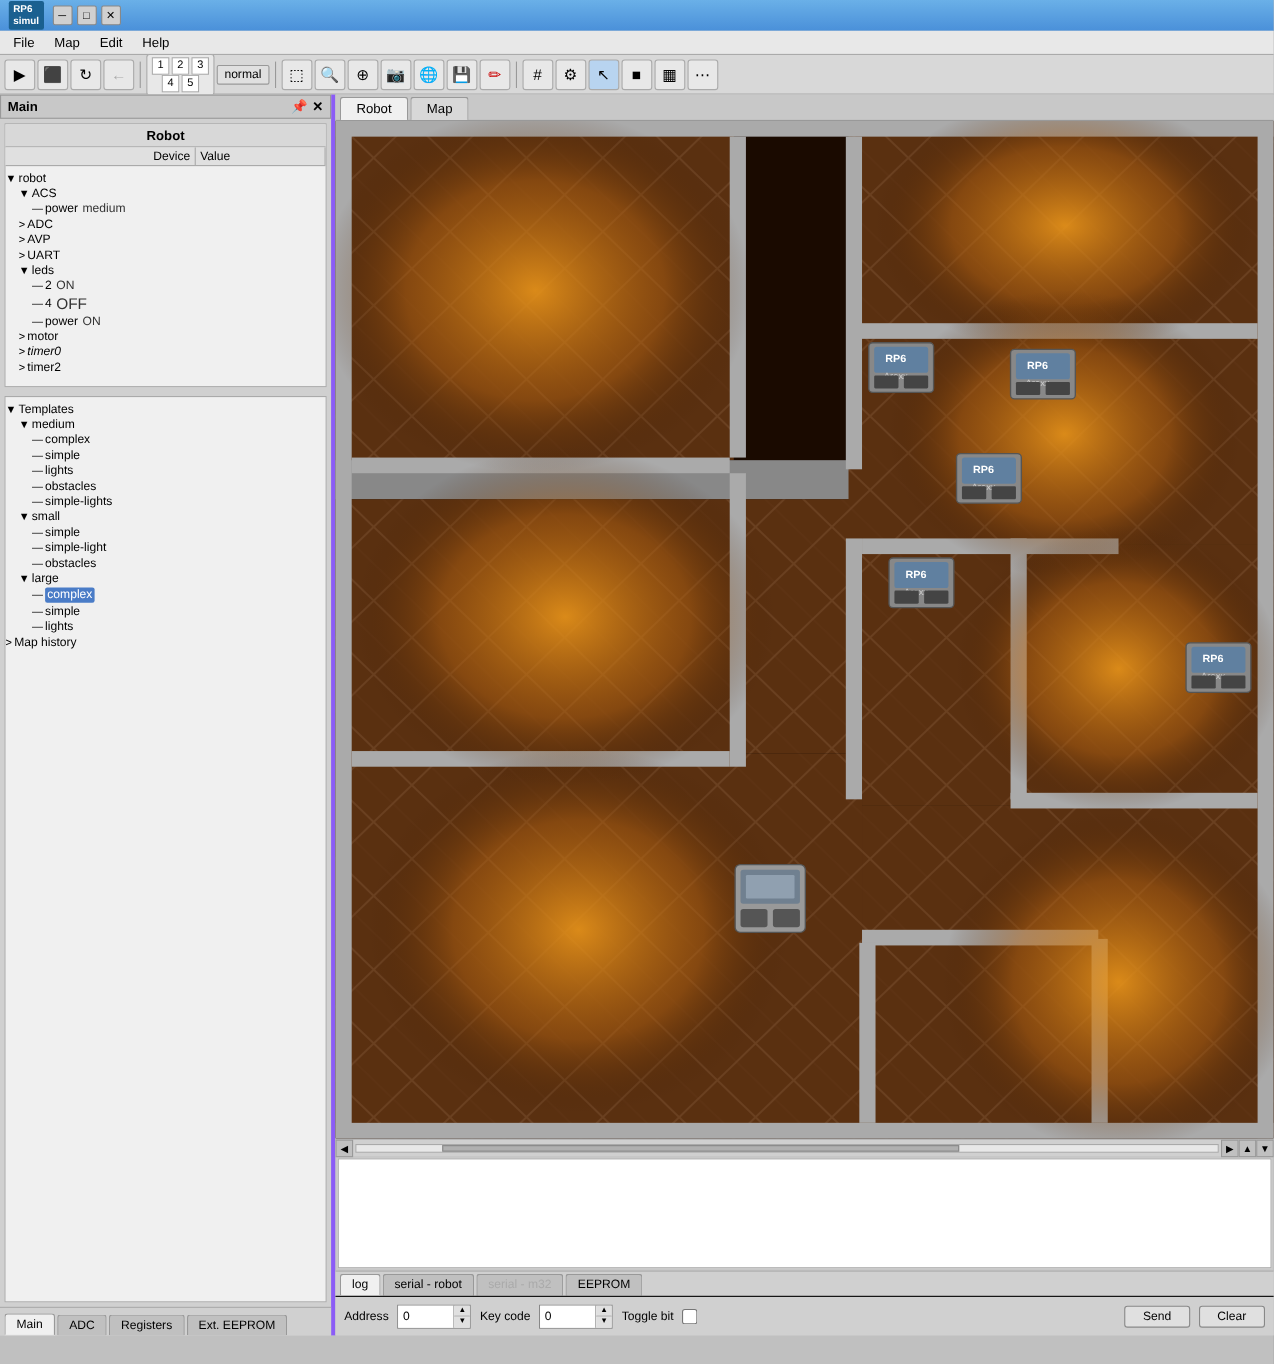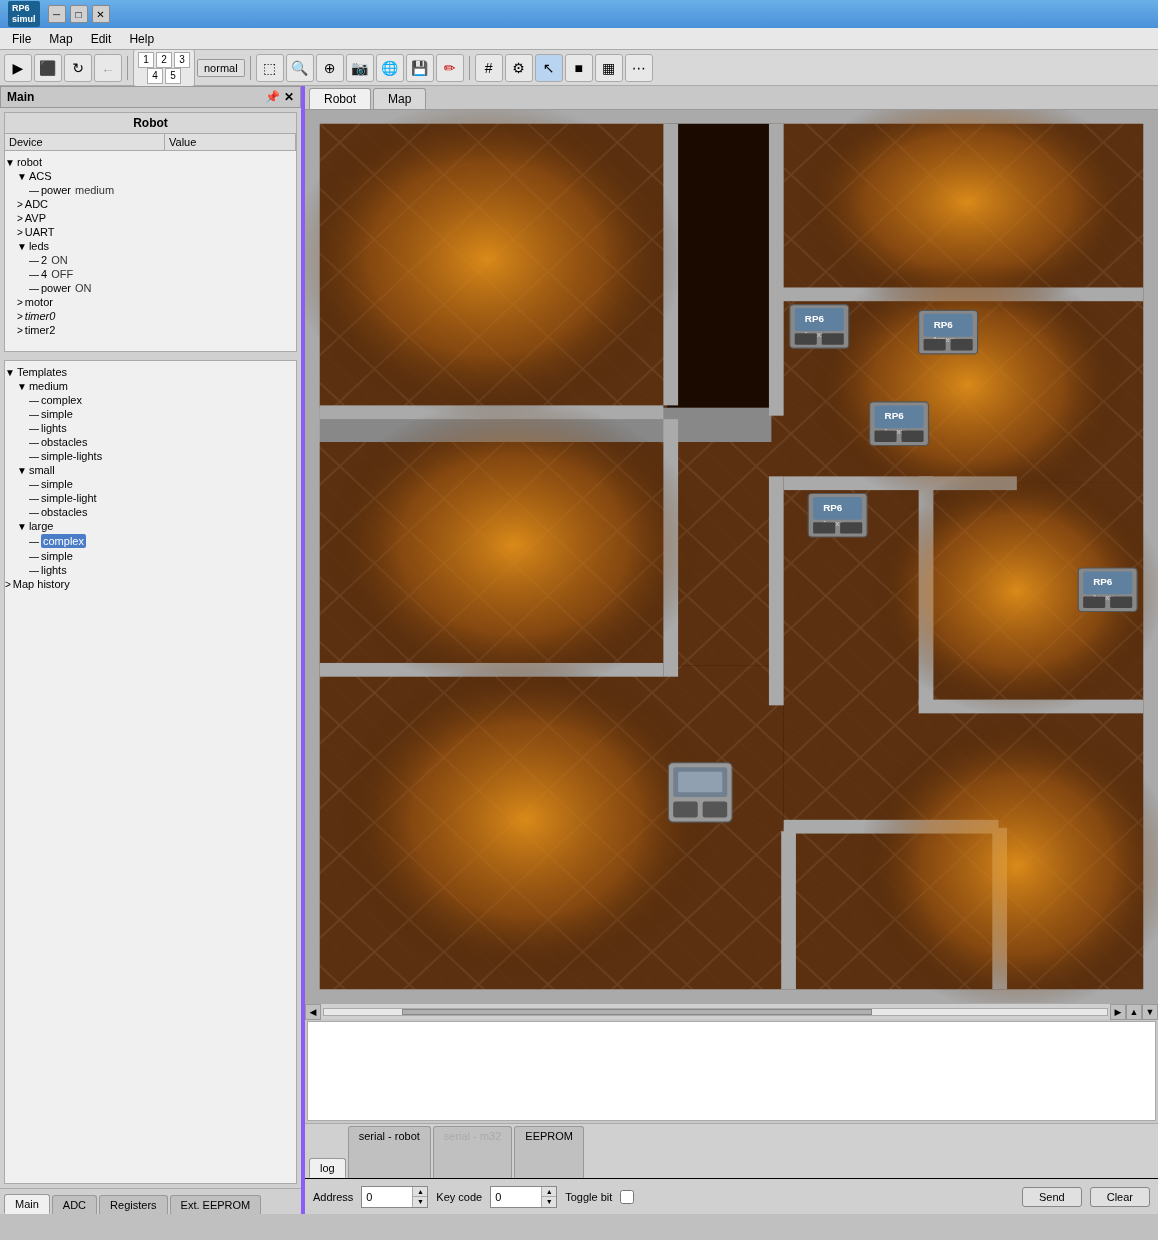--- a/index.html
+++ b/index.html
@@ -144,21 +144,21 @@
     .tree-header {
       display: flex;
       background: #e0e0e0;
       border-bottom: 1px solid #aaa;
       font-size: 11px;
     }
     .tree-col {
       padding: 2px 4px;
       border-right: 1px solid #aaa;
     }
-    .tree-col:first-child { width: 160px; }
+    .tree-col:first-child { width: 173px; text-align: right; }
     .tree-col:last-child { flex: 1; }
 
     .tree-area {
       padding: 4px 0;
       font-size: 11px;
       min-height: 200px;
     }
     .tree-row {
       display: flex;
       align-items: center;
@@ -206,21 +206,20 @@
       background: #c0c0c0;
       border: 1px solid #999;
       border-bottom: none;
       border-radius: 3px 3px 0 0;
       cursor: pointer;
       font-size: 11px;
     }
     .bottom-tab.active {
       background: #f0f0f0;
       border-bottom: 1px solid #f0f0f0;
-      margin-top: 32px;
     }
     .bottom-tab.disabled { color: #aaa; }
 
     
     #right-area {
       flex: 1;
       display: flex;
       flex-direction: column;
       background: #c8c8c8;
     }
@@ -470,21 +469,21 @@
           <div class="tree-row">
             <span style="display:inline-block; width:24px"></span>
             <span class="tree-toggle">—</span>
             <span style="margin-right:4px;">2</span>
             <span style="color:#333; font-size:11px;">ON</span>
           </div>
           <div class="tree-row">
             <span style="display:inline-block; width:24px"></span>
             <span class="tree-toggle">—</span>
             <span style="margin-right:4px;">4</span>
-            <span style="color:#333; font-size:11px;">OFF</span>
+            <span style="color:#333; font-size:14px;">OFF</span>
           </div>
           <div class="tree-row">
             <span style="display:inline-block; width:24px"></span>
             <span class="tree-toggle">—</span>
             <span style="margin-right:4px;">power</span>
             <span style="color:#333; font-size:11px;">ON</span>
           </div>
           <div class="tree-row">
             <span style="display:inline-block; width:12px"></span>
             <span class="tree-toggle">&gt;</span>

